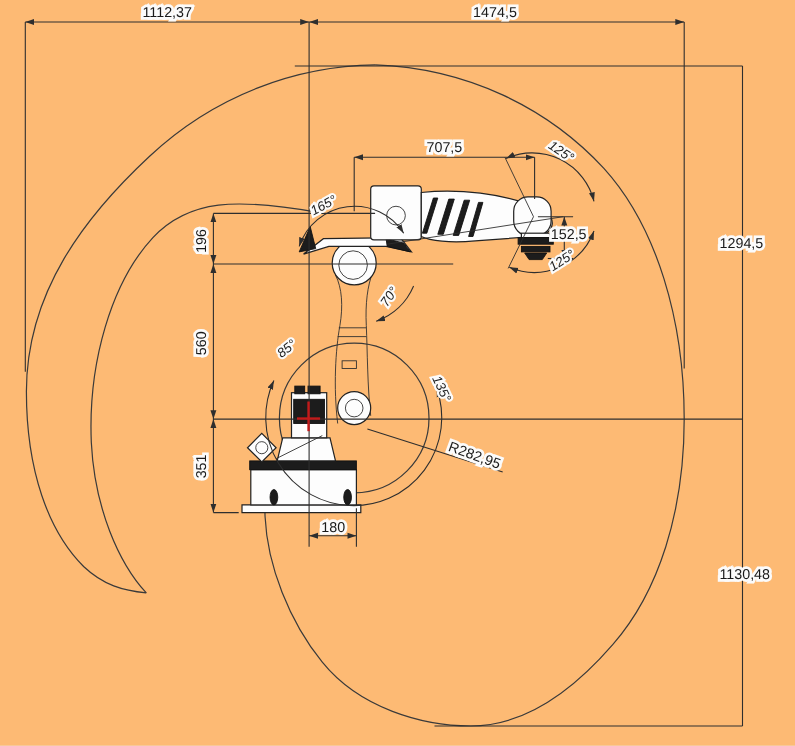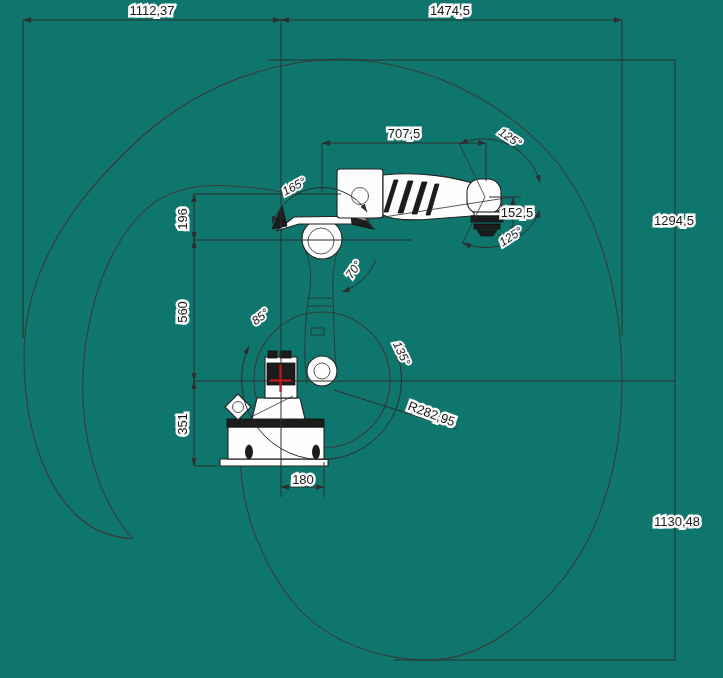--- a/index.html
+++ b/index.html
@@ -1,17 +1,17 @@
 <!DOCTYPE html>
 <html><head>
 <meta charset="utf-8">
 <style>
   html,body{margin:0;padding:0;}
   body{background:#e8e8e8;font-family:"Liberation Sans",sans-serif;}
-  .sheet{width:723px;height:678px;background:#0f766e;position:relative;overflow:hidden;}
+  .sheet{width:723px;height:678px;background:#fdba74;position:relative;overflow:hidden;}
   svg{display:block;}
   .dim-text{font-family:"Liberation Sans",sans-serif;font-size:13px;fill:#1a1a1a;
             paint-order:stroke;stroke:#fbfbfb;stroke-width:5px;text-anchor:middle;}
   .ang-text{font-family:"Liberation Sans",sans-serif;font-size:12px;font-style:italic;fill:#1a1a1a;
             paint-order:stroke;stroke:#fbfbfb;stroke-width:4px;text-anchor:middle;}
   .ln{stroke:#2e2e2e;stroke-width:1;fill:none;}
   .env{stroke:#3a3a3a;stroke-width:1.1;fill:none;}
   .part{stroke:#222;stroke-width:1.1;fill:#fdfdfd;}
   .part-dark{stroke:#111;stroke-width:.8;fill:#1c1c1c;}
   .thin{stroke:#2e2e2e;stroke-width:.8;fill:none;}

